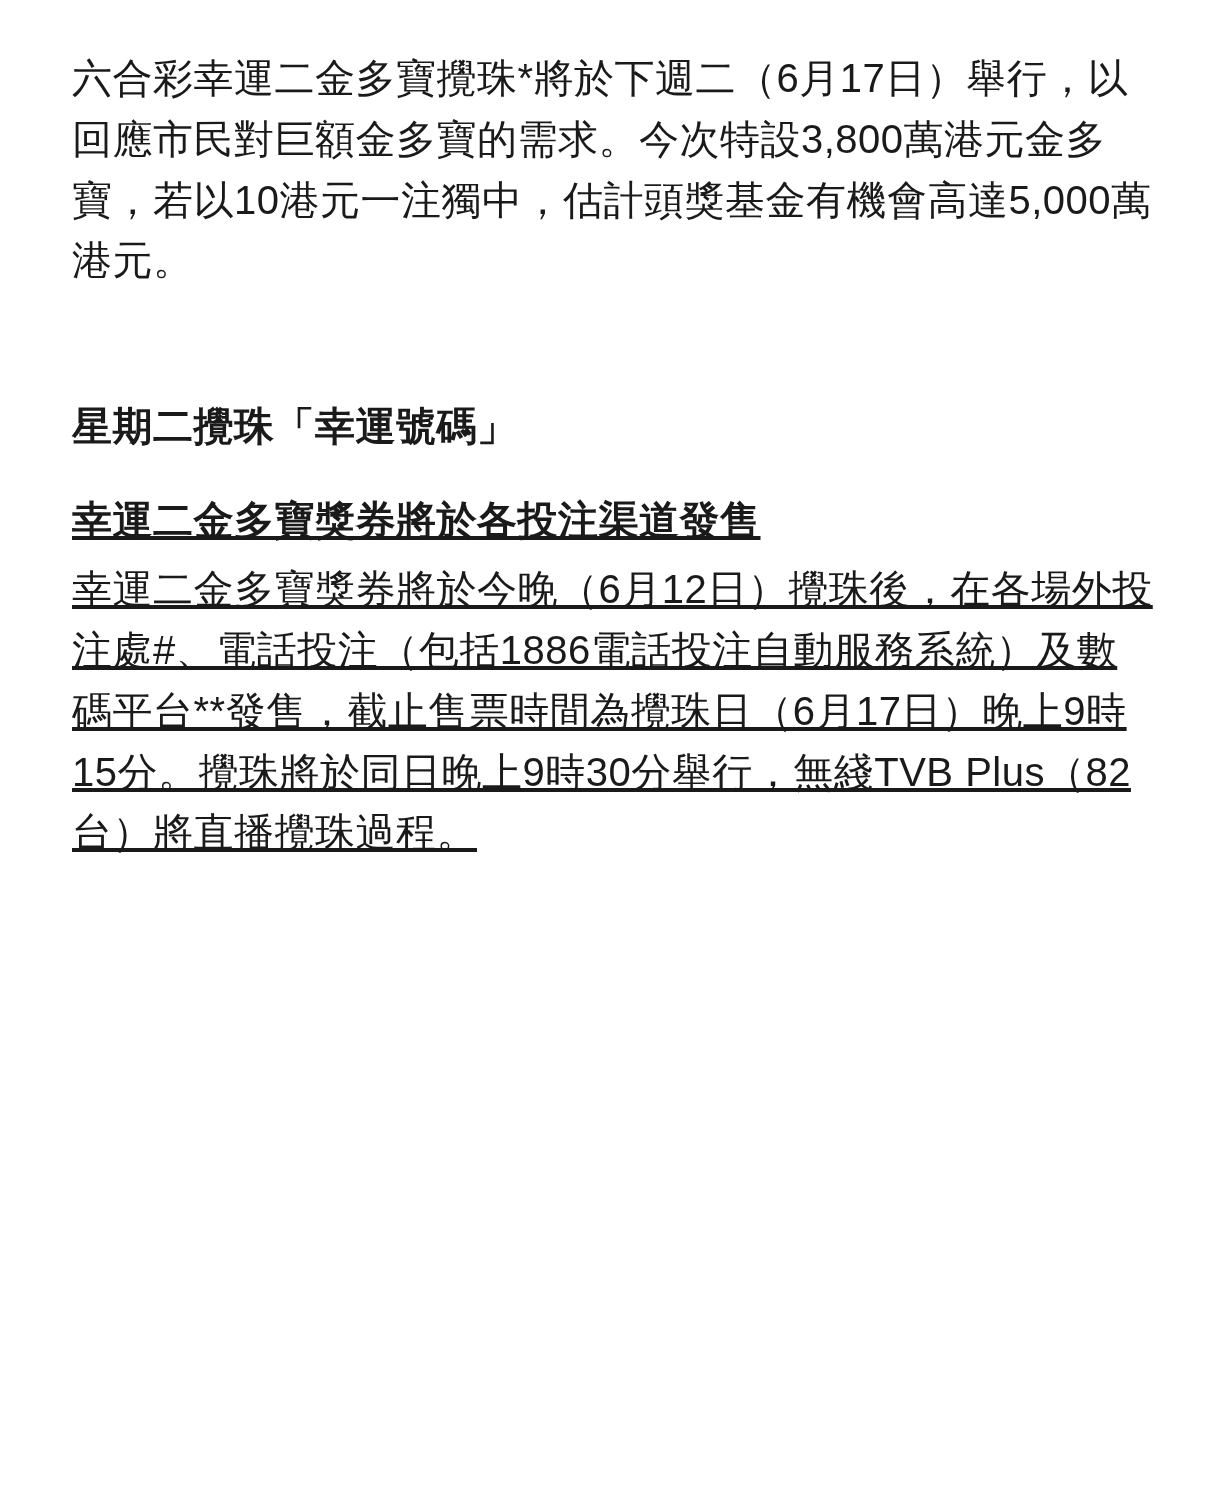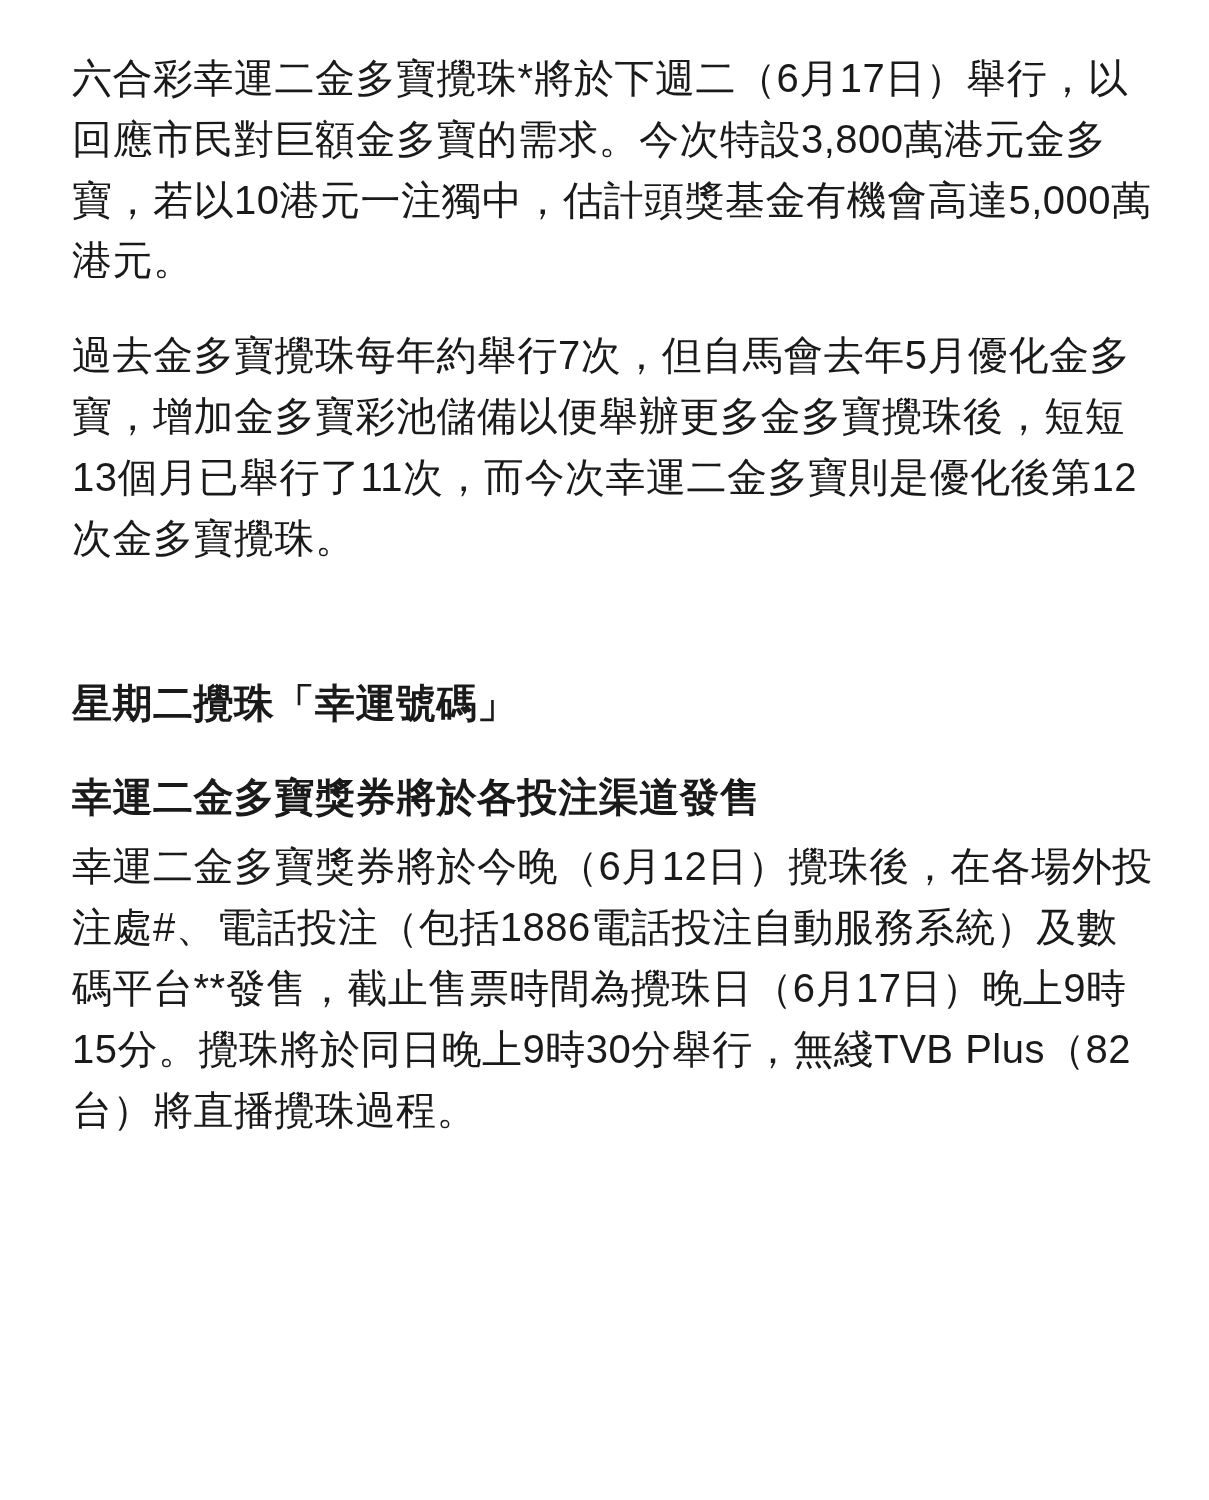--- a/index.html
+++ b/index.html
@@ -40,30 +40,30 @@
     font-weight: bold;
     letter-spacing: 0.5px;
     margin: 0 0 10px 0;
   }
   .section {
     margin-bottom: 30px;
     margin-top: 36px;
   }
   .section:last-child {
     margin-bottom: 0;
+    text-decoration: underline;
   }
 </style>
 </head>
 <body>
 
 <article class="article">
 
   <p class="para">六合彩幸運二金多寶攪珠*將於下週二（6月17日）舉行，以回應市民對巨額金多寶的需求。今次特設3,800萬港元金多寶，若以10港元一注獨中，估計頭獎基金有機會高達5,000萬港元。</p>
 
-  <p class="para">過去金多寶攪珠每年約舉行7次，但自馬會去年5月優化金多寶，增加金多寶彩池儲備以便舉辦更多金多寶攪珠後，短短13個月已舉行了11次，而今次幸運二金多寶則是優化後第12次金多寶攪珠。</p>
 
   <div class="gap-lg"></div>
 
   <section class="section">
     <h2 class="subhead">星期二攪珠「幸運號碼」</h2>
   </section>
 
   <section class="section">
     <h2 class="subhead">幸運二金多寶獎券將於各投注渠道發售</h2>
     <p class="para tight">幸運二金多寶獎券將於今晚（6月12日）攪珠後，在各場外投注處#、電話投注（包括1886電話投注自動服務系統）及數碼平台**發售，截止售票時間為攪珠日（6月17日）晚上9時15分。攪珠將於同日晚上9時30分舉行，無綫TVB Plus（82台）將直播攪珠過程。</p>

